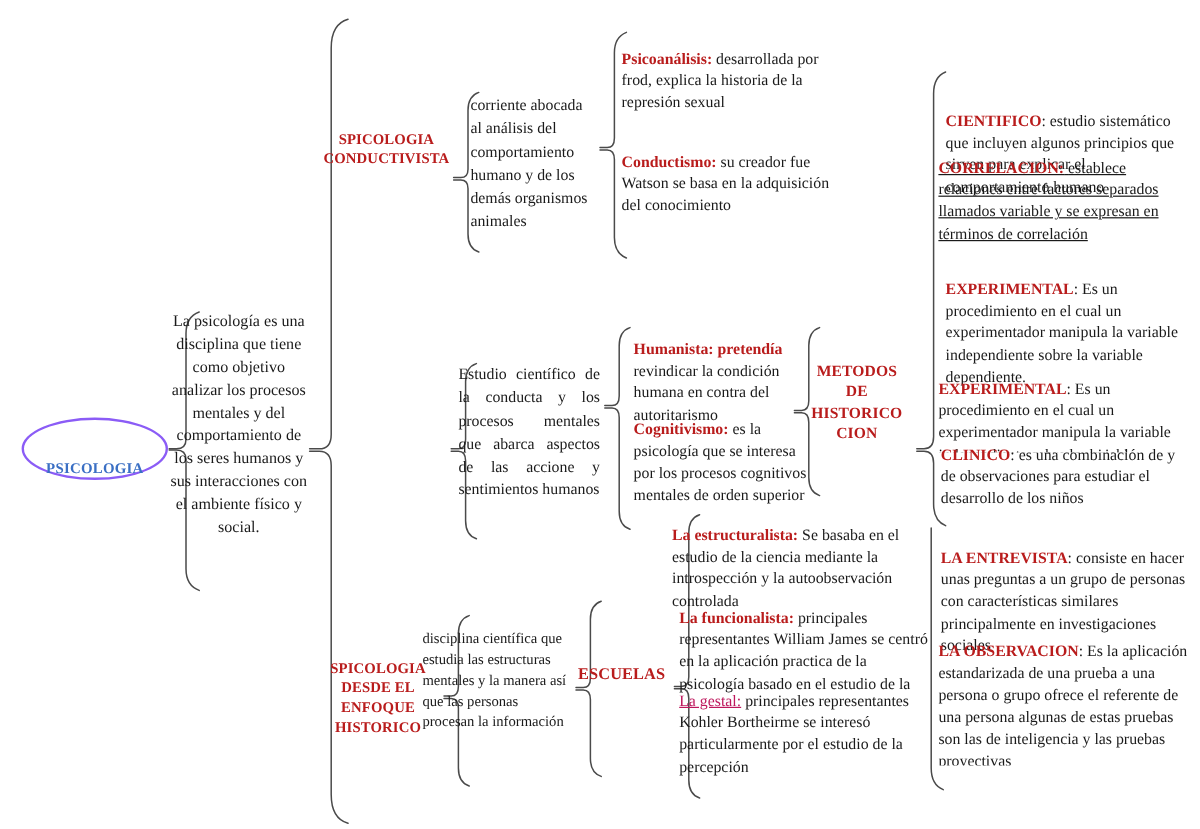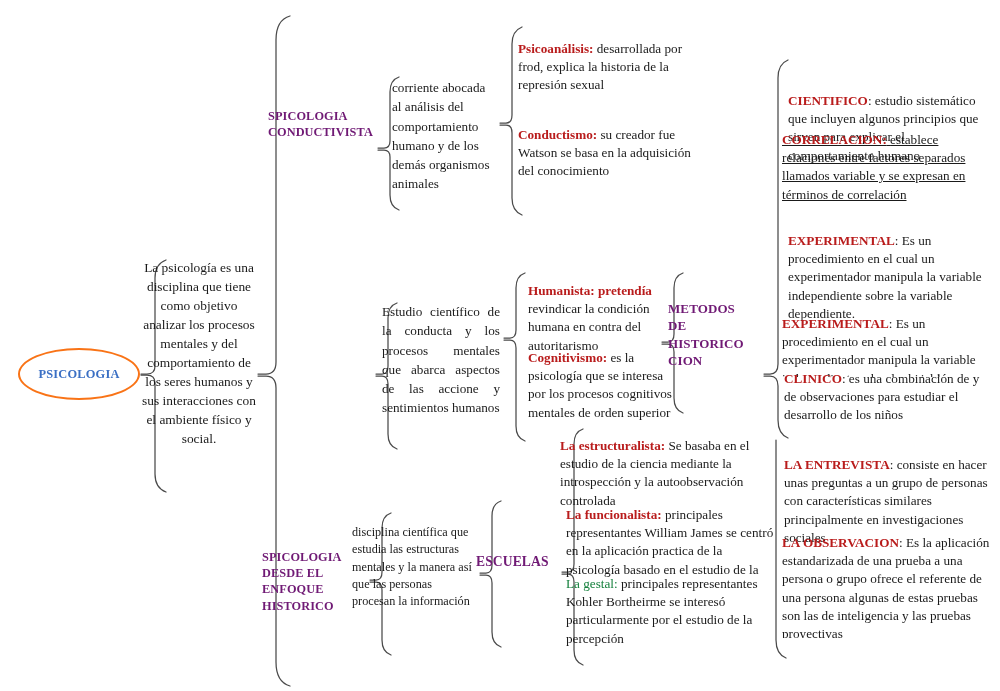--- a/index.html
+++ b/index.html
@@ -7,30 +7,30 @@
   body{
     width:1000px;height:691px;position:relative;overflow:hidden;
     font-family:"Liberation Serif","DejaVu Serif",serif;
     color:#1a1a1a;
   }
   #canvas{position:absolute;inset:0;width:1000px;height:691px;}
   .braces{position:absolute;left:0;top:0;width:1000px;height:691px;pointer-events:none;}
   .node{position:absolute;box-sizing:border-box;}
   .txt{font-size:13.2px;line-height:1.30;}
   .key{color:#b91c1c;font-weight:bold;}
-  .keylight{color:#15803d;}
+  .keylight{color:#be185d;text-decoration:underline;}
   .lbl{
-    color:#701a75;font-weight:bold;font-size:12.3px;line-height:1.32;
-    text-align:left;letter-spacing:.1px;
+    color:#b91c1c;font-weight:bold;font-size:12.3px;line-height:1.32;
+    text-align:center;letter-spacing:.1px;
   }
   
   #root-ellipse{
     left:18px;top:348px;width:122px;height:52px;
-    border:2px solid #f97316;border-radius:50%/50%;
-    display:flex;align-items:center;justify-content:center;
+    border:2px solid #8b5cf6;border-radius:50%/50%;
+    display:flex;align-items:flex-end;justify-content:center;
   }
   #root-ellipse span{
     color:#3a6fc4;font-weight:bold;font-size:12.4px;letter-spacing:.2px;
   }
   #central-desc{left:138px;top:258px;width:122px;}
   #central-desc .txt{text-align:center;font-size:13.4px;line-height:1.42;}
 
   #lbl-conductivista{left:268px;top:108px;width:108px;}
   #lbl-cognitivista{left:268px;top:352px;width:108px;}
   #lbl-historico{left:262px;top:549px;width:106px;}

